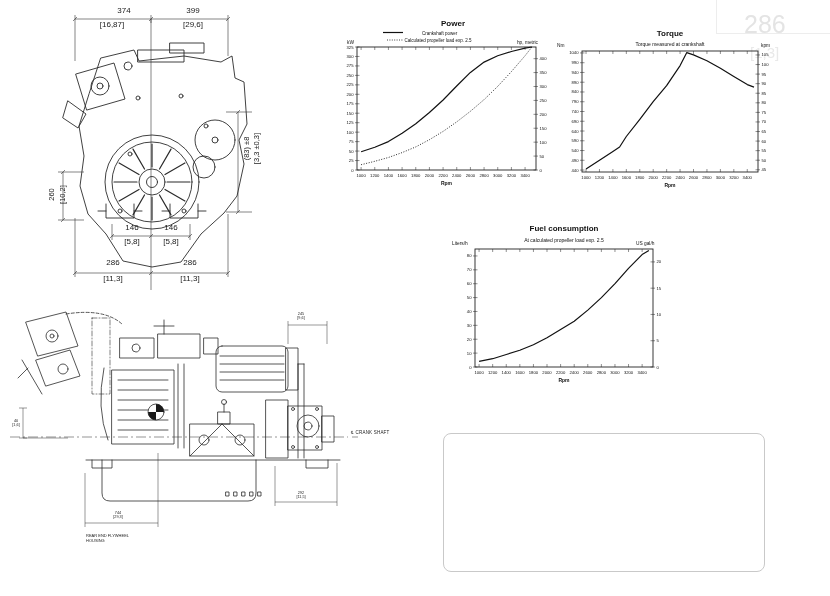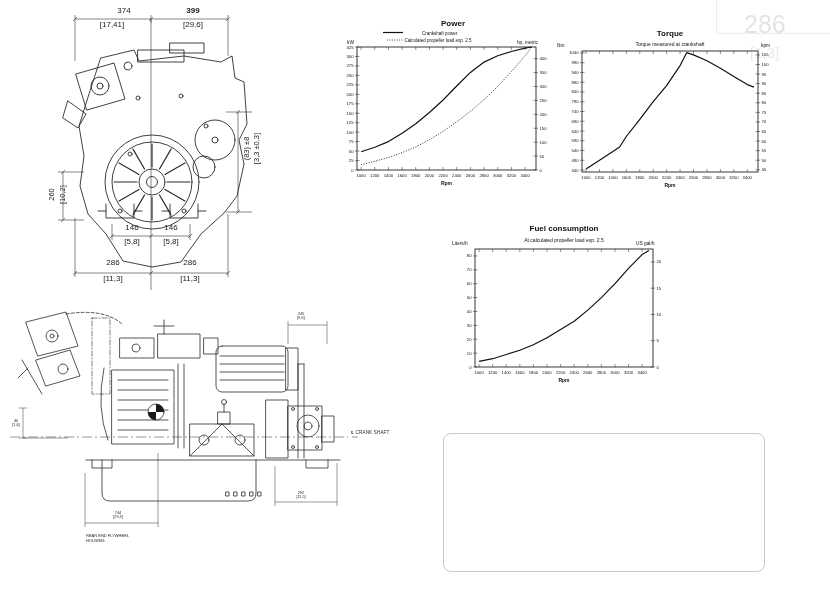--- a/index.html
+++ b/index.html
@@ -89,22 +89,22 @@
       <path d="M74,218 V234 M152,218 V234"></path>
       <path d="M74,230 H152"></path>
       <path d="M72,232 l4,-4 M111,232 l4,-4 M150,232 l4,-4"></path>
       <path d="M37,212 V271 M190,208 V271"></path>
       <path d="M37,267 H190"></path>
       <path d="M35,269 l4,-4 M111,269 l4,-4 M188,269 l4,-4"></path>
     </g>
   </svg>
 
   <div class="dim" style="left:104px;top:7px;width:40px;">374</div>
-  <div class="dim" style="left:92px;top:21px;width:40px;">[17,41]</div>
-  <div class="dim" style="left:173px;top:7px;width:40px;font-weight:bold;">399</div>
+  <div class="dim" style="left:92px;top:21px;width:40px;">[16,87]</div>
+  <div class="dim" style="left:173px;top:7px;width:40px;">399</div>
   <div class="dim" style="left:173px;top:21px;width:40px;">[29,6]</div>
   <div class="vdim" style="left:206px;top:144px;width:80px;">(83) ±8</div>
   <div class="vdim" style="left:216px;top:144px;width:80px;">[3,3 ±0,3]</div>
   <div class="vdim" style="left:31px;top:190px;width:40px;">260</div>
   <div class="vdim" style="left:42px;top:190px;width:40px;">[10,2]</div>
   <div class="dim" style="left:117px;top:224px;width:30px;">146</div>
   <div class="dim" style="left:117px;top:238px;width:30px;">[5,8]</div>
   <div class="dim" style="left:156px;top:224px;width:30px;">146</div>
   <div class="dim" style="left:156px;top:238px;width:30px;">[5,8]</div>
   <div class="dim" style="left:95px;top:259px;width:36px;">286</div>

